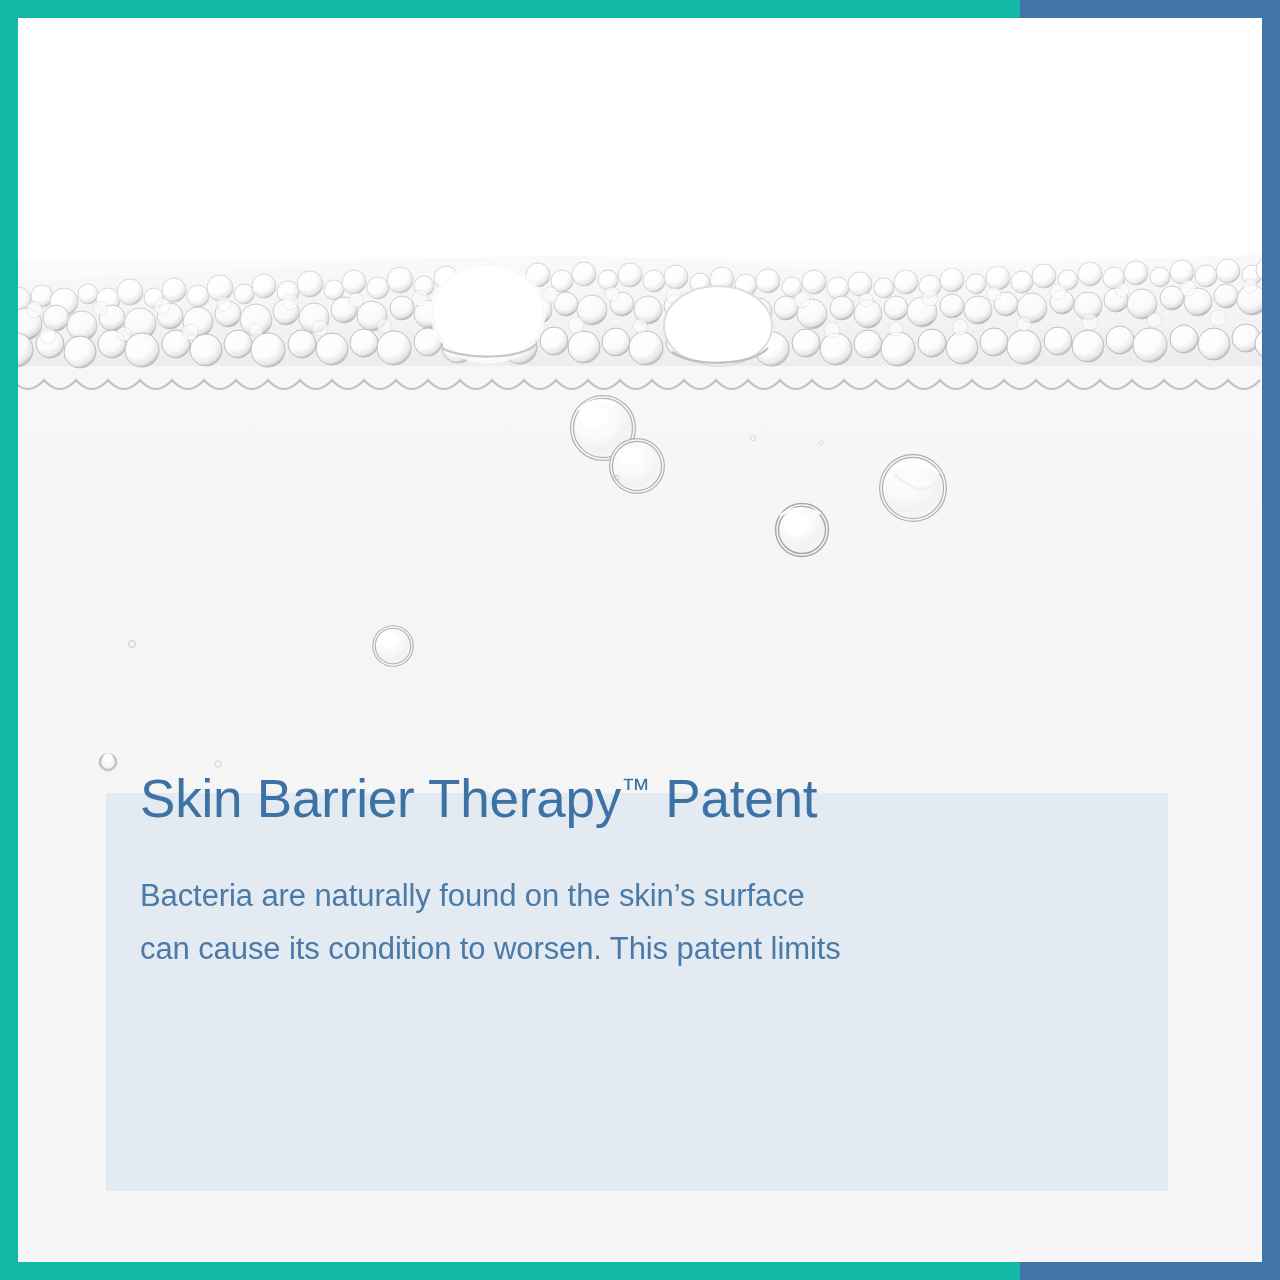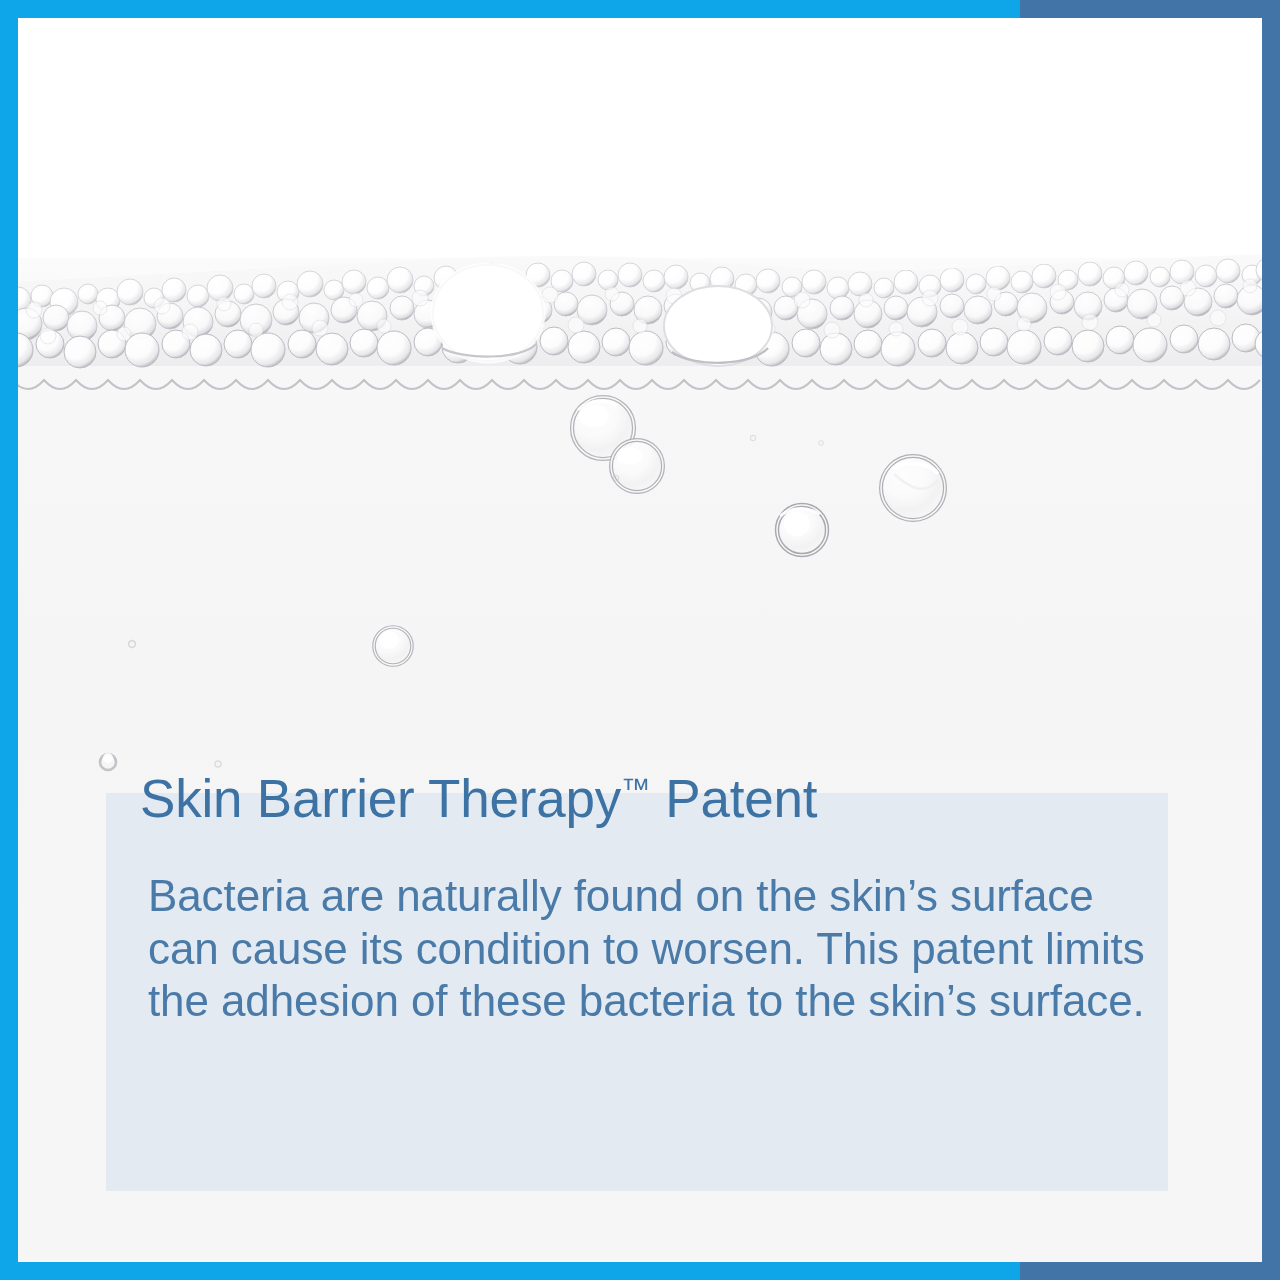--- a/index.html
+++ b/index.html
@@ -13,21 +13,21 @@
   body {
     font-family: "Liberation Sans", sans-serif;
     background: #4274a8;
   }
 
   
   #poster {
     position: relative;
     width: 1020px;
     height: 1280px;
-    background: #0ea5e9;
+    background: #14b8a6;
   }
 
   #canvas {
     position: absolute;
     left: 18px;
     top: 18px;
     width: 1244px;
     height: 1244px;
     overflow: hidden;
     background: #ffffff;
@@ -110,24 +110,24 @@
     white-space: nowrap;
   }
   .title .tm {
     font-size: 0.56em;
     vertical-align: 0.62em;
     letter-spacing: 0;
   }
 
   .body-copy {
     position: absolute;
-    left: 130px;
+    left: 122px;
     top: 852px;
     width: 960px;
-    font-size: 44px;
+    font-size: 31px;
     line-height: 52.5px;
     color: #4a7ba8;
     font-weight: 400;
     letter-spacing: -0.1px;
   }
   .body-copy .ln { display: block; white-space: nowrap; }
 </style>
 </head>
 <body>
 
@@ -476,17 +476,16 @@
       </svg>
     </div>
 
     <div class="panel"></div>
 
     <h1 class="title"><span>Skin Barrier Therapy</span><span class="tm">™</span><span> Patent</span></h1>
 
     <div class="body-copy">
       <span class="ln">Bacteria are naturally found on the skin’s surface</span>
       <span class="ln">can cause its condition to worsen. This patent limits</span>
-      <span class="ln">the adhesion of these bacteria to the skin’s surface.</span>
     </div>
 
   </div>
 </div>
 
 </body></html>

